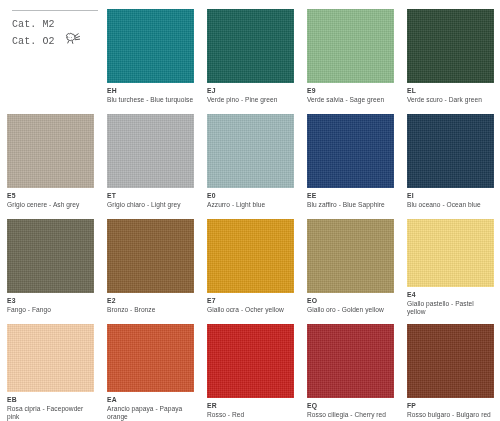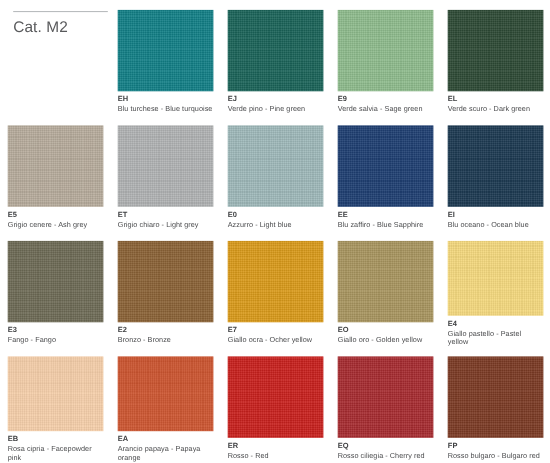--- a/index.html
+++ b/index.html
@@ -26,25 +26,26 @@
     height: 105px;
     padding: 10px 0 0 12px;
   }
   #header .rule {
     width: 86px;
     height: 1px;
     background: #b9bcbe;
     margin: 0 0 6px 0;
   }
   .cat-line {
-    font-size: 14px;
+    font-size: 10px;
     color: #58595b;
     line-height: 15px;
     letter-spacing: 0.1px;
     white-space: nowrap;
+    font-family: Liberation Mono, monospace;
   }
   #cat-row-2 {
     display: flex;
     align-items: center;
     gap: 8px;
   }
   #wool-icon { display: block; }
 
   
   #grid {
@@ -261,15 +262,32 @@
         <span class="code">FP</span>
         <span class="cname">Rosso bulgaro - Bulgaro red</span>
       </div>
     </div>
 
   </div>
 
   <div id="header">
     <div class="rule" style="background: rgb(185, 188, 190);"></div>
     <div class="cat-line">Cat. M2</div>
+    <div id="cat-row-2">
+      <span class="cat-line">Cat. O2</span>
+      <span id="wool-icon">
+        <svg width="19" height="15" viewBox="0 0 19 15" aria-hidden="true">
+          <g fill="none" stroke="#414244" stroke-width="0.9" stroke-linejoin="round" stroke-linecap="round">
+            <path d="M4.2 5.0c-1.0-0.5-1.1-1.9 0.0-2.3 0.2-1.1 1.5-1.5 2.3-0.8 0.7-0.9 2.2-0.7 2.6 0.4 1.0-0.6 2.2 0.2 2.1 1.3 1.1 0.1 1.4 1.5 0.5 2.1 0.6 0.9-0.3 2.0-1.3 1.8-0.2 1.0-1.5 1.3-2.2 0.6-0.6 0.8-1.9 0.7-2.3-0.3-1.0 0.4-2.0-0.5-1.7-1.5-0.8-0.3-0.9-1.0-0.0-1.3z"></path>
+            <path d="M11.6 4.3l3.6-2.5"></path>
+            <path d="M12.6 6.0l3.9-1.6"></path>
+            <path d="M12.3 7.7l4.3-0.5"></path>
+            <path d="M5.6 9.0l-0.8 2.0"></path>
+            <path d="M9.2 9.4l0.6 2.0"></path>
+            <circle cx="6.0" cy="5.6" r="0.45" fill="#414244" stroke="none"></circle>
+            <circle cx="8.4" cy="5.4" r="0.45" fill="#414244" stroke="none"></circle>
+          </g>
+        </svg>
+      </span>
+    </div>
   </div>
 
 </div>
 
 </body></html>

